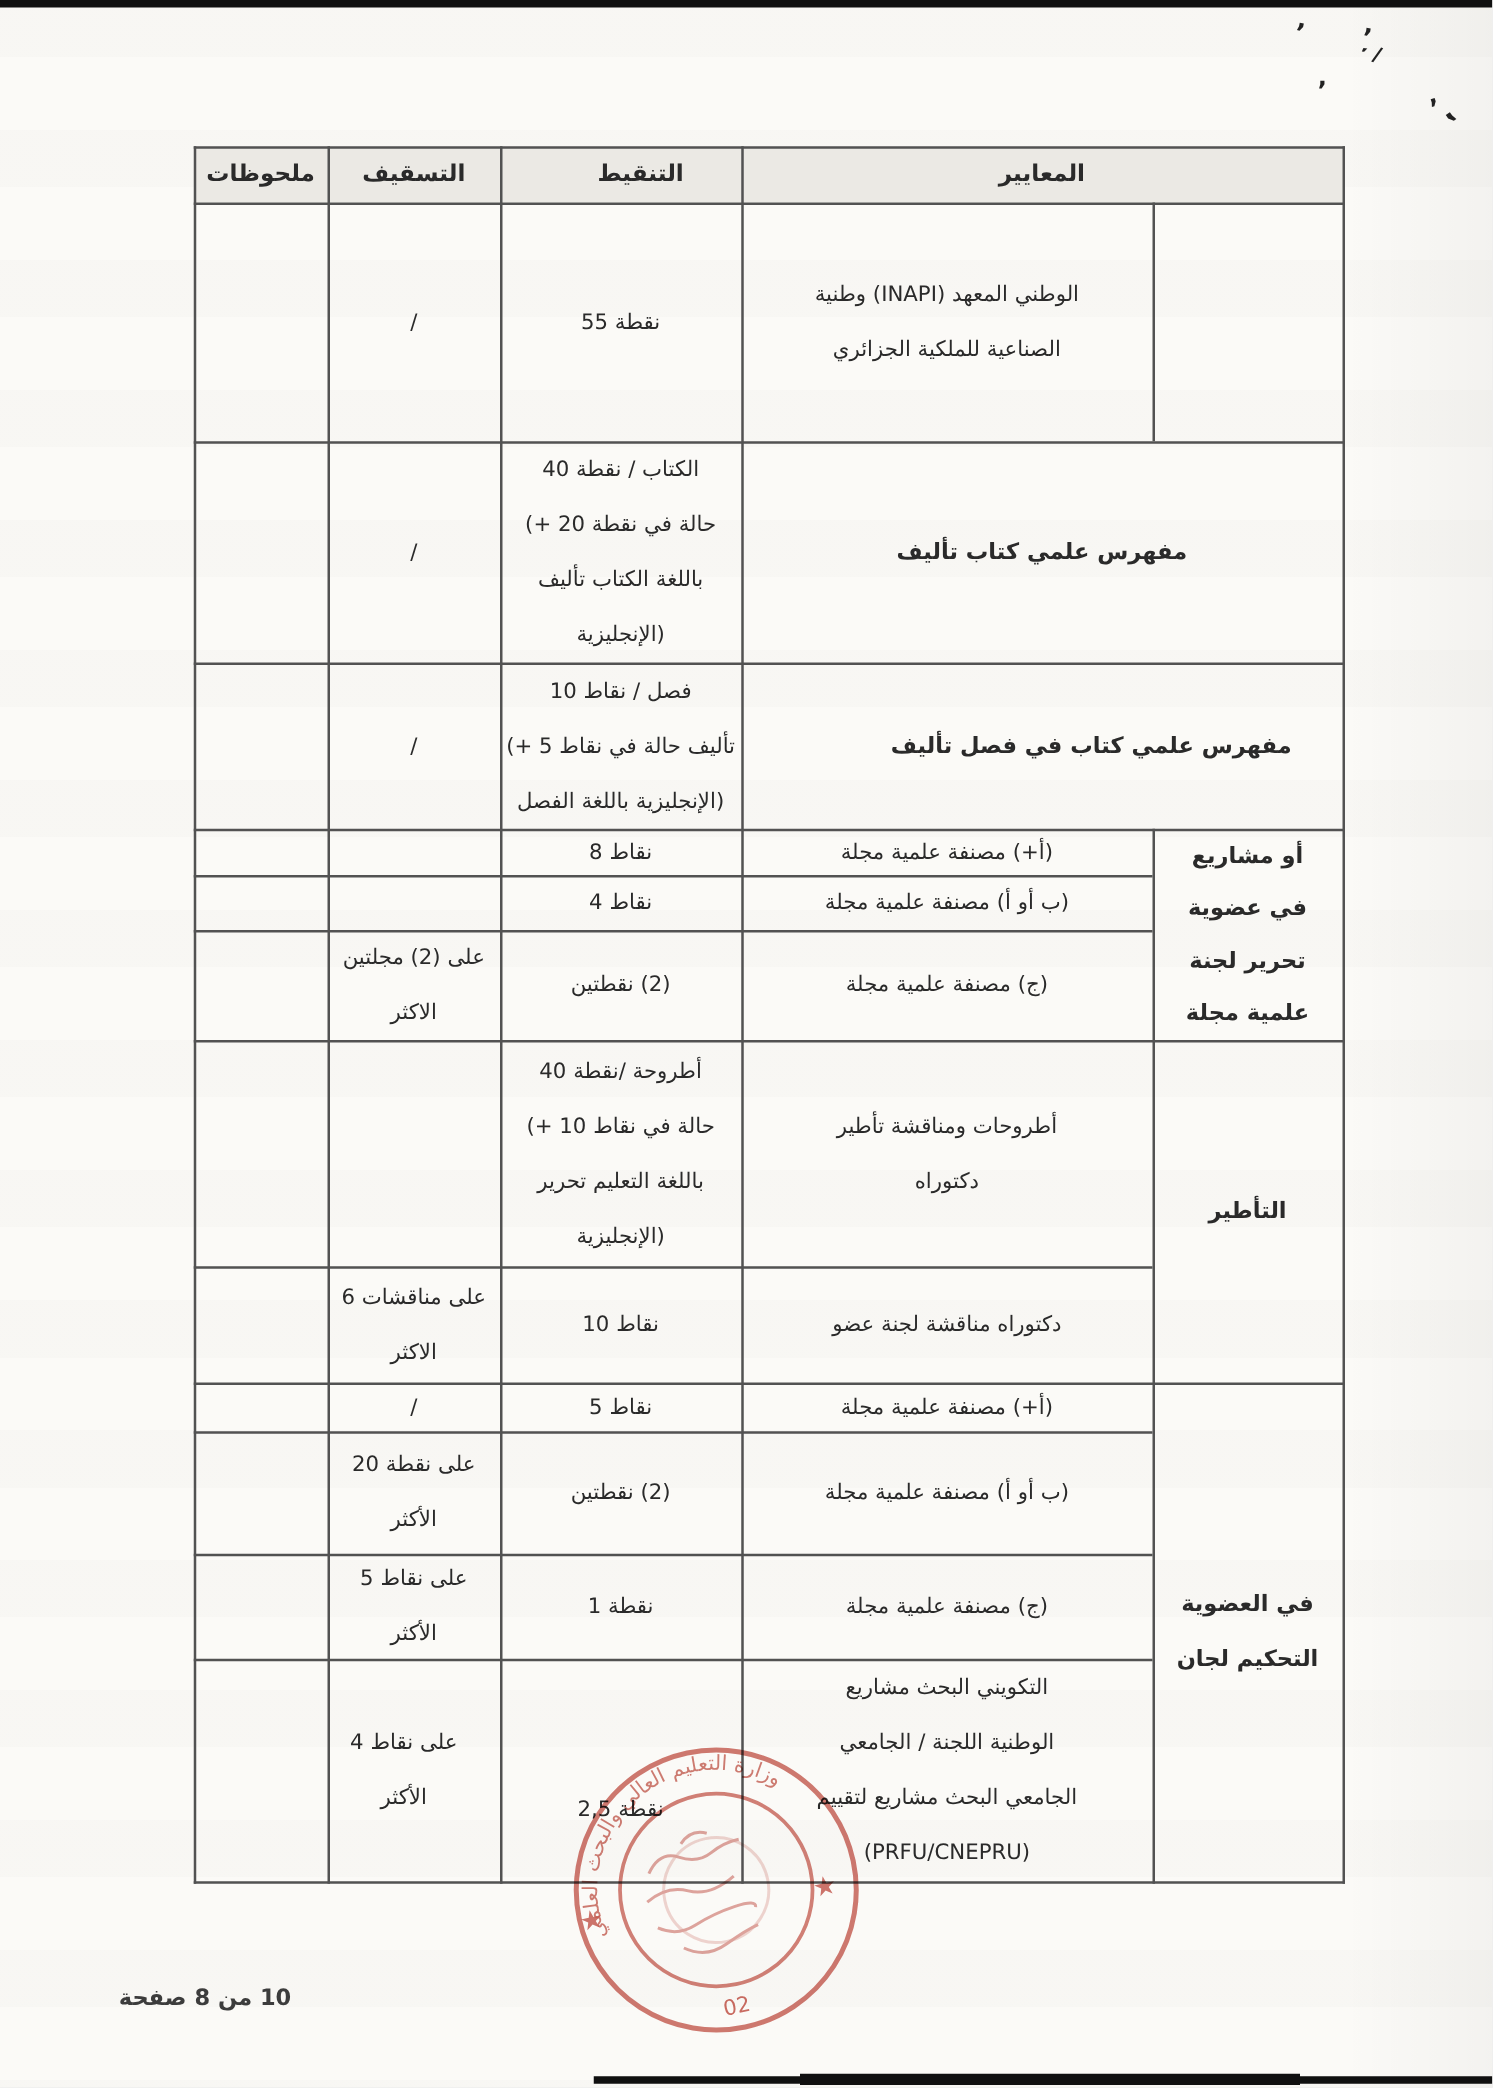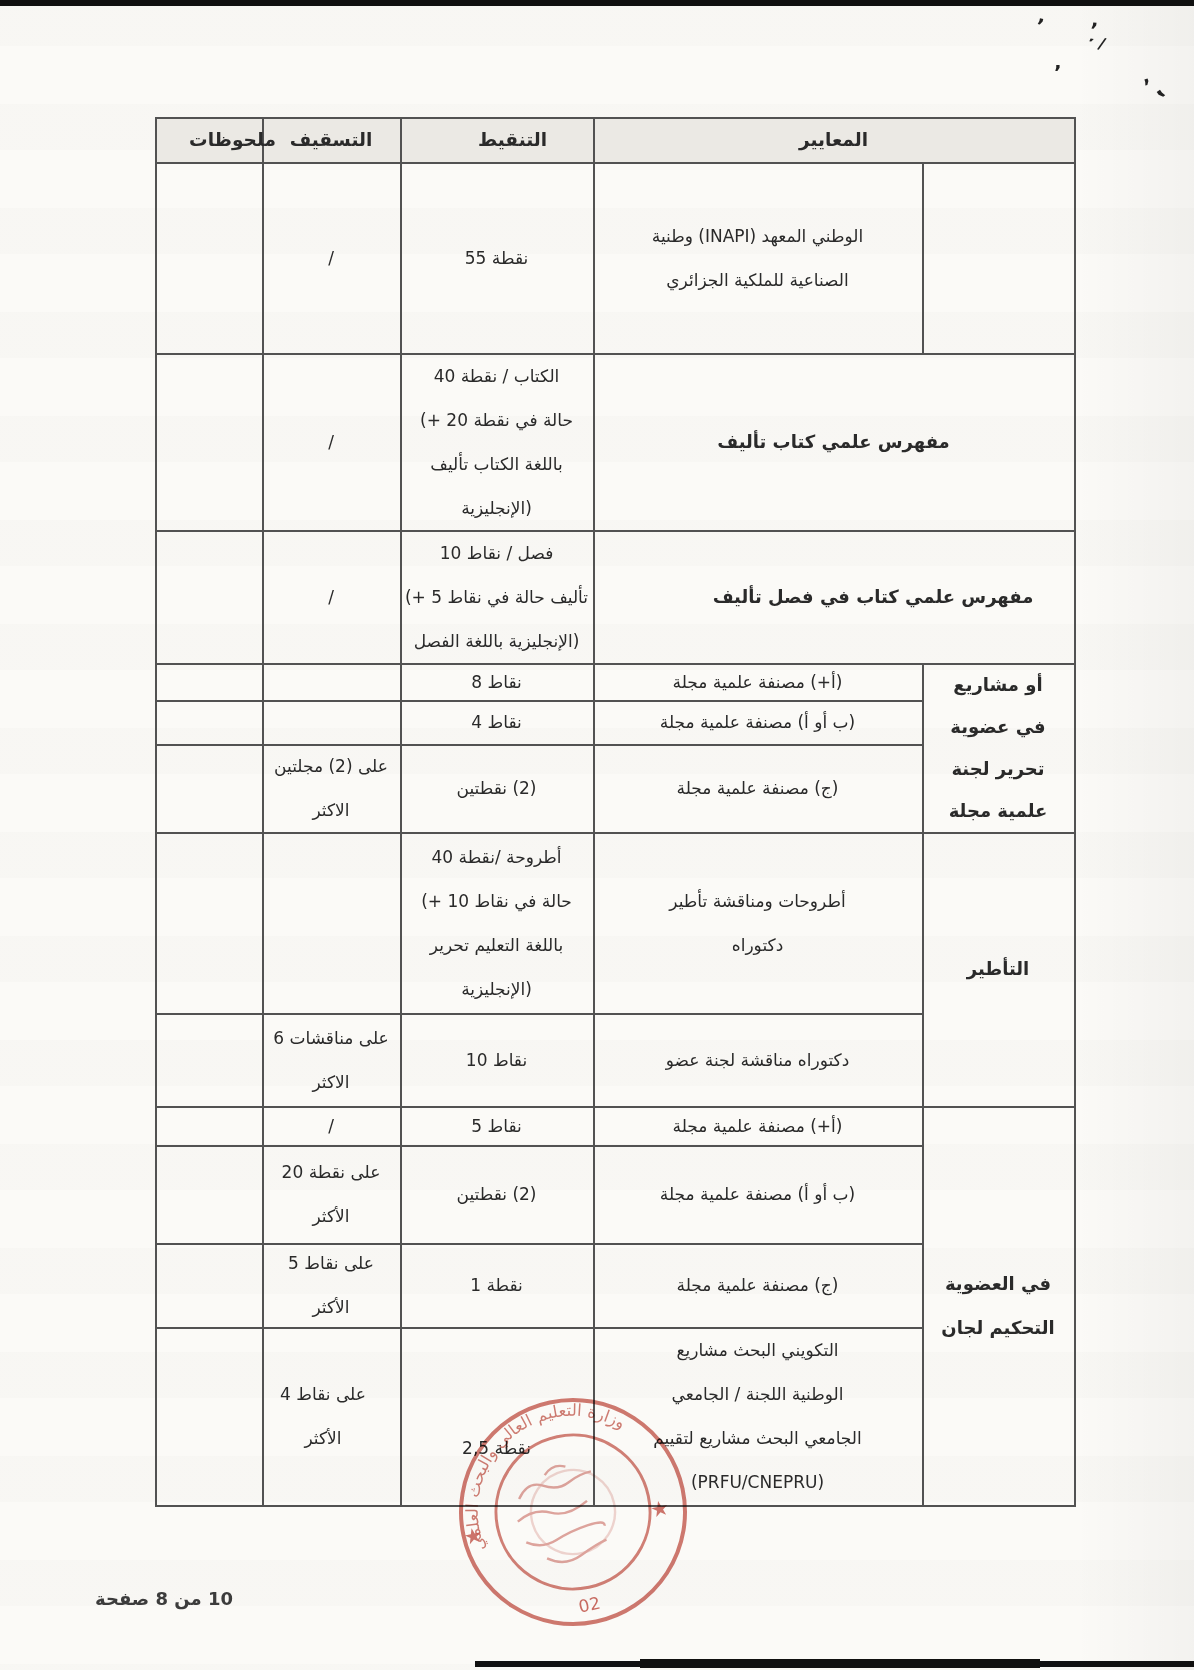--- a/index.html
+++ b/index.html
@@ -68,21 +68,21 @@
 
     <div class="cell hdr" style="left:593px;top:117px;width:481px;height:45px;">
         <div class="ln">المعايير</div>
       </div>
     <div class="cell hdr" style="left:400px;top:117px;width:193px;height:45px;margin-left:16px;">
         <div class="ln">التنقيط</div>
       </div>
     <div class="cell hdr" style="left:262px;top:117px;width:138px;height:45px;">
         <div class="ln">التسقيف</div>
       </div>
-    <div class="cell hdr" style="left:155px;top:117px;width:107px;height:45px;padding-left:24px;">
+    <div class="cell hdr" style="left:155px;top:117px;width:107px;height:45px;">
         <div class="ln">ملحوظات</div>
       </div>
 
     <div class="cell" style="left:593px;top:162px;width:329px;height:191px;">
       <div class="ln">وطنية‎ (INAPI)‎ المعهد‎ الوطني</div>
       <div class="ln">الجزائري‎ للملكية‎ الصناعية</div>
     </div>
     <div class="cell" style="left:400px;top:162px;width:193px;height:191px;">
         <div class="ln">55‎ نقطة</div>
       </div>

